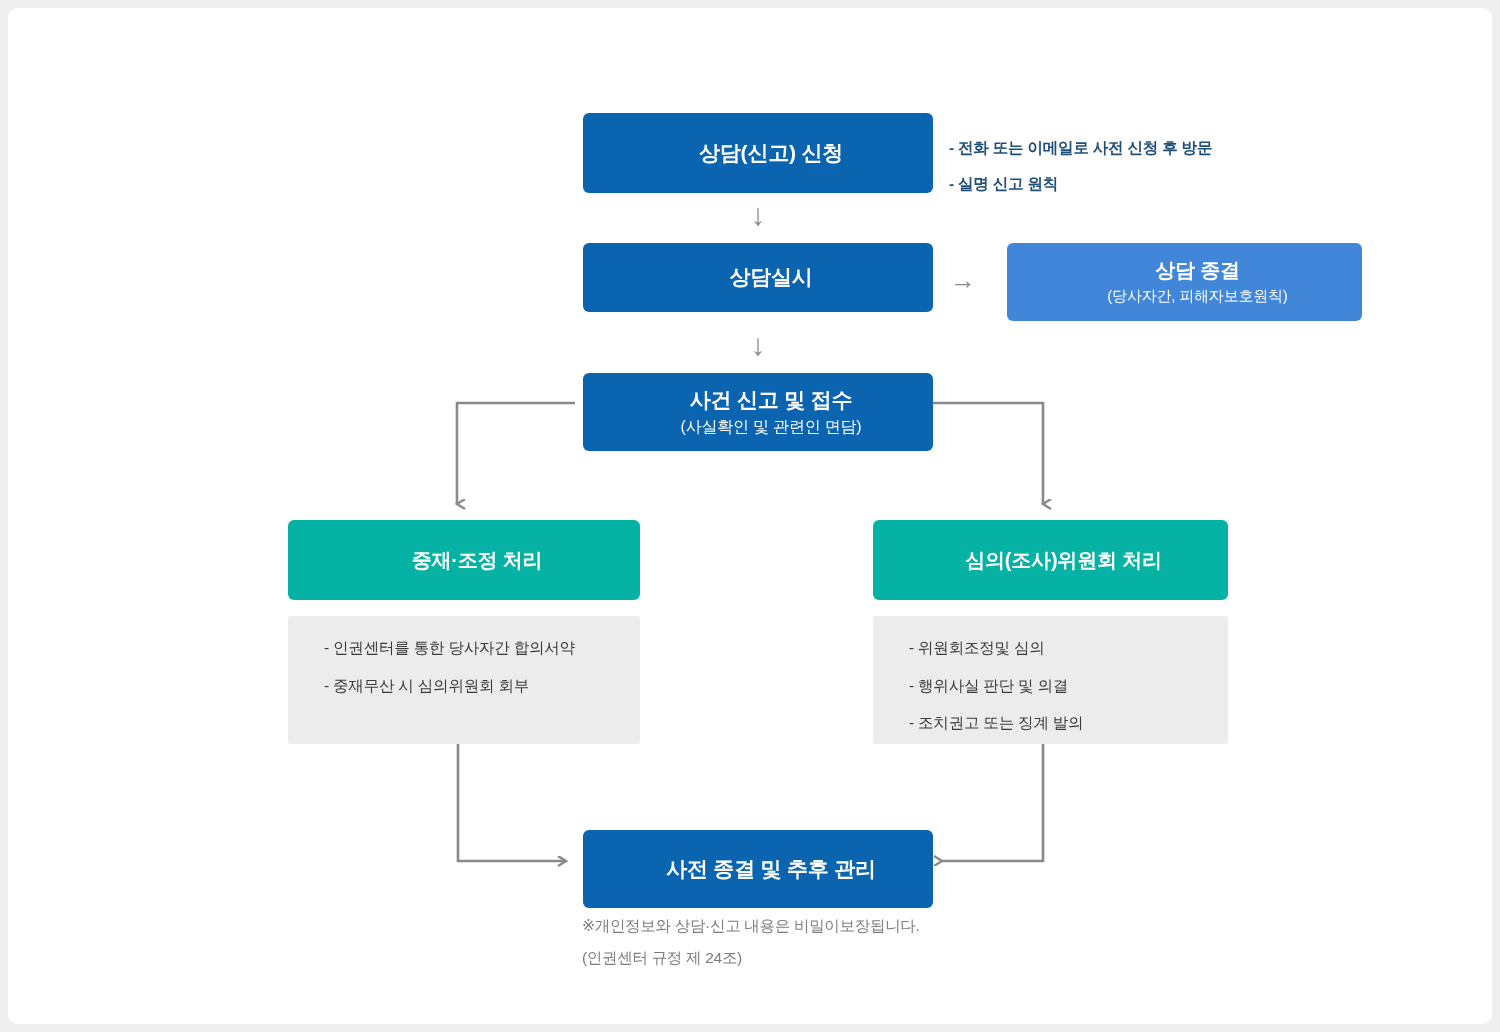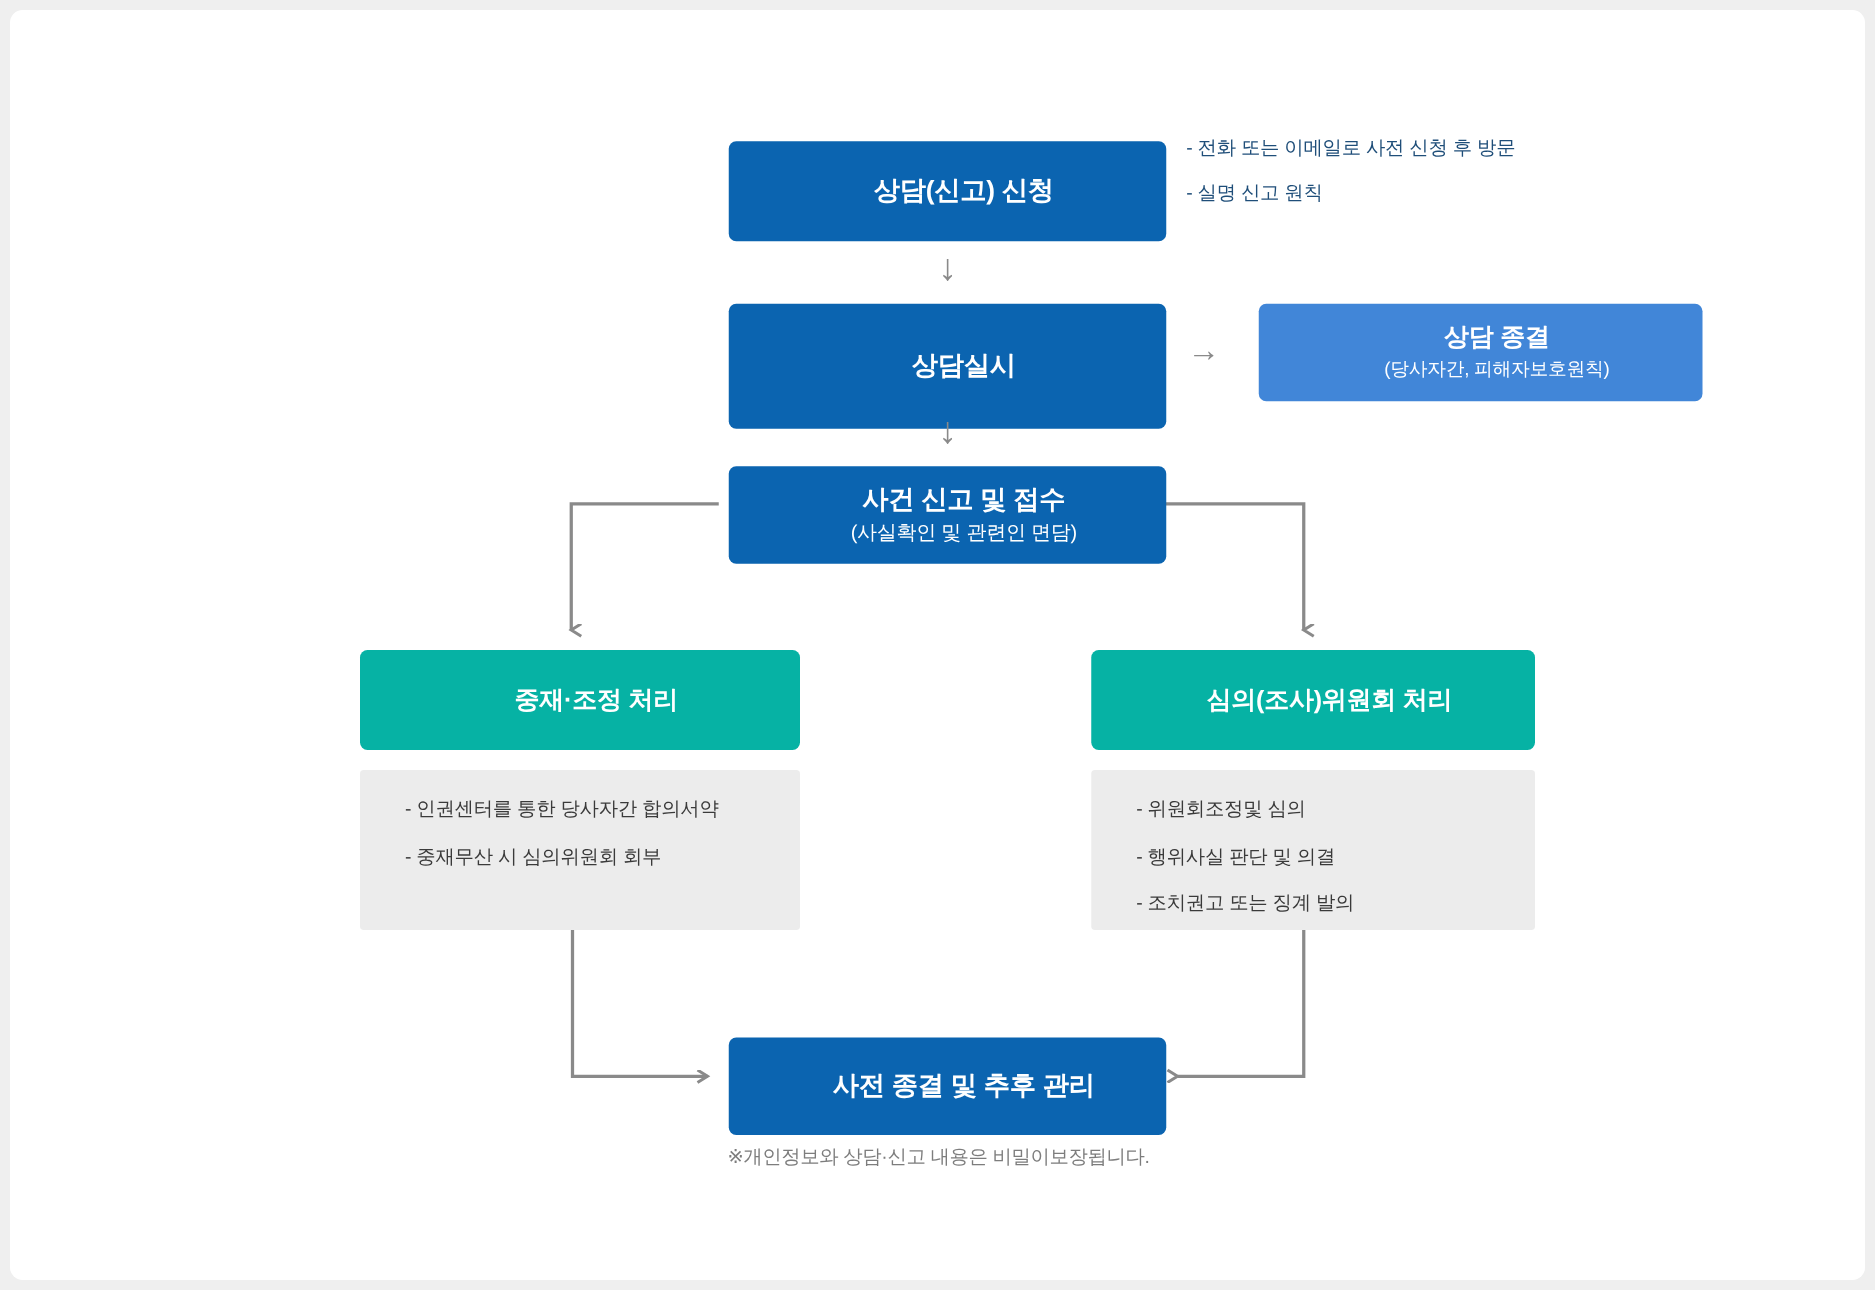--- a/index.html
+++ b/index.html
@@ -56,21 +56,21 @@
   }
 
   .blue-dark { background: #0b64b0; }
   .blue-light { background: #4186d8; }
   .teal { background: #06b2a4; }
 
   
   #node-apply  { left: 575px; top: 105px;  width: 350px; height: 80px; }
   #node-apply .title { font-size: 21px; }
 
-  #node-consult { left: 575px; top: 235px; width: 350px; height: 100px; }
+  #node-consult { left: 575px; top: 235px; width: 350px; height: 69px; }
   #node-consult .title { font-size: 21px; }
 
   #node-close  { left: 983px; top: 235px; width: 355px; height: 78px; margin-left: 16px; }
   #node-close .title { font-size: 20px; }
   #node-close .sub { font-size: 15px; }
 
   #node-report { left: 575px; top: 365px; width: 350px; height: 78px; }
   #node-report .title { font-size: 21px; }
   #node-report .sub { font-size: 16px; }
 
@@ -99,22 +99,23 @@
     letter-spacing: -0.2px;
     white-space: nowrap;
   }
   #detail-mediation { left: 280px; top: 608px; width: 352px; height: 128px; }
   #detail-committee { left: 865px; top: 608px; width: 355px; height: 128px; }
 
   
   #note-apply {
     position: absolute;
     left: 941px;
-    top: 103px;
+    top: 132px;
     width: 340px;
+    font-weight: bold;
   }
   #note-apply .line {
     font-size: 15.5px;
     color: #1f4e79;
     line-height: 1;
     margin-bottom: 20px;
     letter-spacing: -0.2px;
     white-space: nowrap;
   }
 
@@ -236,16 +237,17 @@
       <div class="line">- 행위사실 판단 및 의결</div>
       <div class="line">- 조치권고 또는 징계 발의</div>
     </div>
 
     <div class="node blue-dark" id="node-final">
       <div class="title">사전 종결 및 추후 관리</div>
     </div>
 
     <div id="footnote">
       <div class="line">※개인정보와 상담·신고 내용은 비밀이보장됩니다.</div>
+      <div class="line">(인권센터 규정 제 24조)</div>
     </div>
 
   </div>
 </div>
 
 </body></html>

